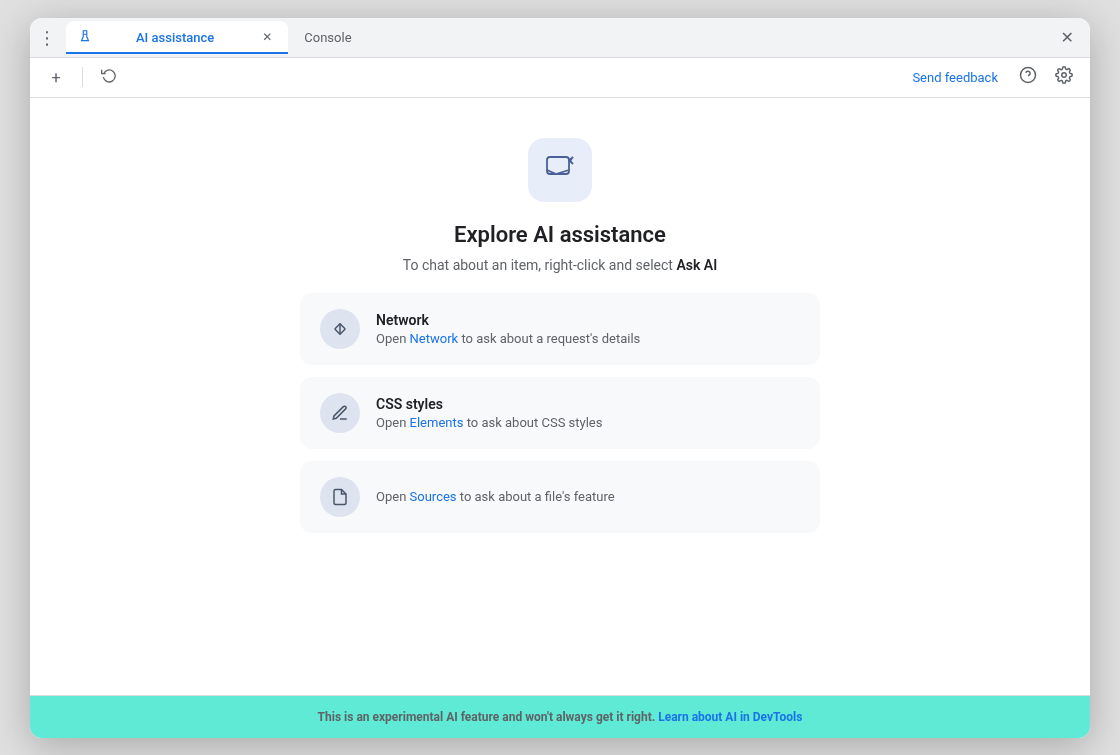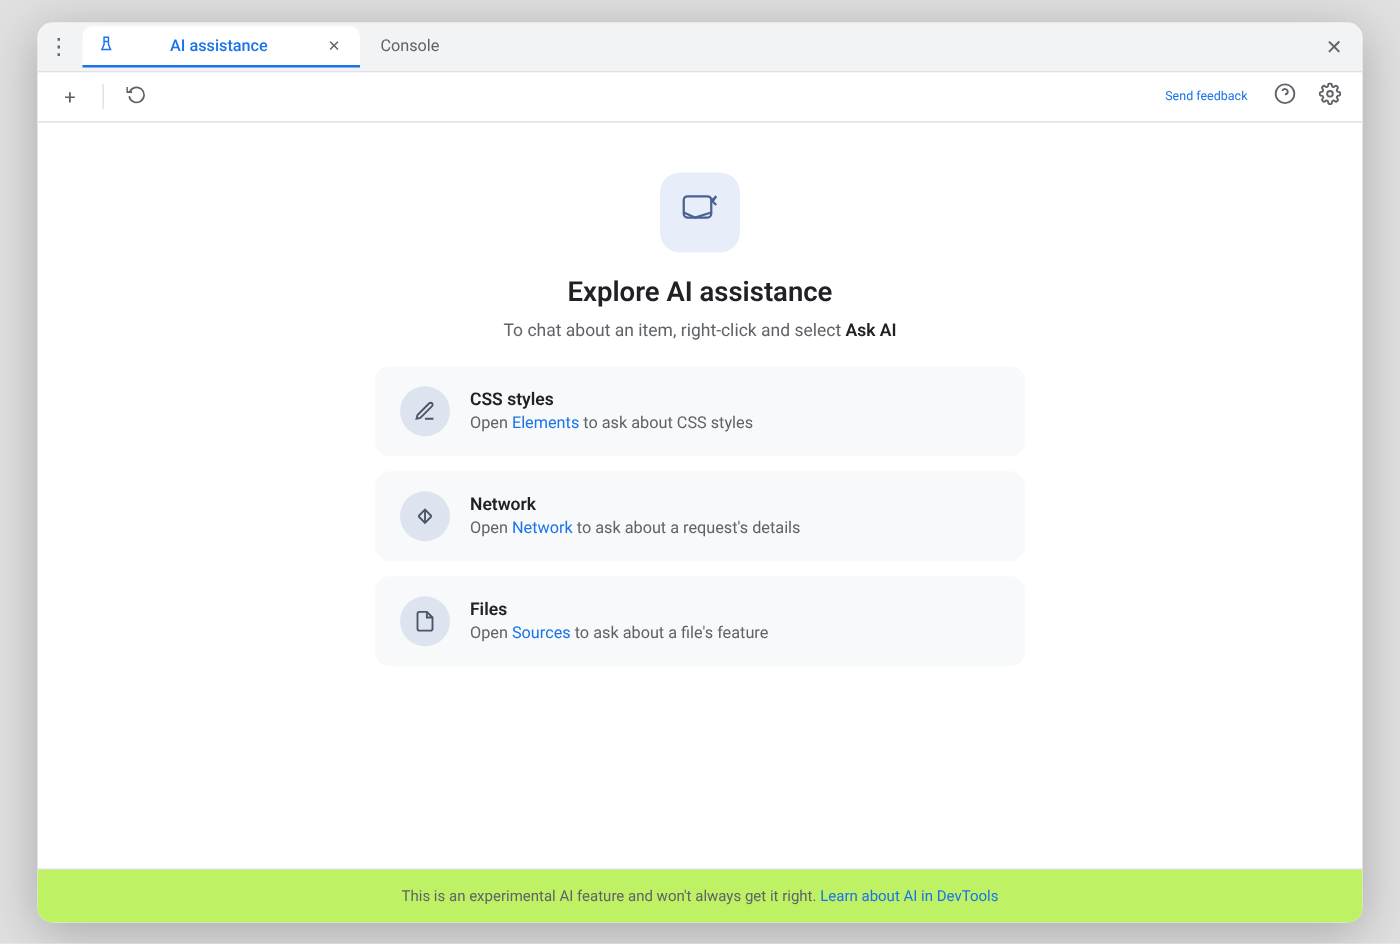--- a/index.html
+++ b/index.html
@@ -131,21 +131,21 @@
       background: #dadce0;
       margin: 0 4px;
     }
 
     .toolbar-spacer {
       flex: 1;
     }
 
     .send-feedback-link {
       color: #1a73e8;
-      font-size: 10px;
+      font-size: 13px;
       text-decoration: none;
       cursor: pointer;
       margin-right: 8px;
     }
 
     .toolbar-icon-btn {
       display: flex;
       align-items: center;
       justify-content: center;
       width: 28px;
@@ -251,22 +251,23 @@
       cursor: pointer;
     }
 
     
     .footer {
       padding: 14px 20px;
       border-top: 1px solid #dadce0;
       text-align: center;
       font-size: 12px;
       color: #5f6368;
-      background: #bef264;
+      background: #5eead4;
       margin-top: auto;
+      font-weight: bold;
     }
 
     .footer-link {
       color: #1a73e8;
       text-decoration: none;
       cursor: pointer;
     }
 
     .ai-chat-icon {
       width: 32px;
@@ -356,57 +357,56 @@
 
     <p class="page-subtitle">
       <span>To chat about an item, right-click and select </span><strong>Ask AI</strong>
     </p>
 
     <div class="feature-list">
 
       <div class="feature-card">
         <div class="feature-icon-circle">
           <svg width="18" height="18" viewBox="0 0 24 24" fill="none" stroke="#4a5568" stroke-width="2">
+            <line x1="12" y1="5" x2="12" y2="19"></line>
+            <polyline points="19 12 12 19 5 12"></polyline>
+            <polyline points="5 12 12 5 19 12"></polyline>
+          </svg>
+        </div>
+        <div class="feature-text">
+          <span class="feature-title">Network</span>
+          <span class="feature-desc">
+            <span>Open </span><a class="feature-link">Network</a><span> to ask about a request's details</span>
+          </span>
+        </div>
+      </div>
+
+      <div class="feature-card">
+        <div class="feature-icon-circle">
+          <svg width="18" height="18" viewBox="0 0 24 24" fill="none" stroke="#4a5568" stroke-width="2">
             <path d="M12 20h9"></path>
             <path d="M16.5 3.5a2.121 2.121 0 0 1 3 3L7 19l-4 1 1-4L16.5 3.5z"></path>
           </svg>
         </div>
         <div class="feature-text">
           <span class="feature-title">CSS styles</span>
           <span class="feature-desc">
             <span>Open </span><a class="feature-link">Elements</a><span> to ask about CSS styles</span>
-          </span>
-        </div>
-      </div>
-
-      <div class="feature-card">
-        <div class="feature-icon-circle">
-          <svg width="18" height="18" viewBox="0 0 24 24" fill="none" stroke="#4a5568" stroke-width="2">
-            <line x1="12" y1="5" x2="12" y2="19"></line>
-            <polyline points="19 12 12 19 5 12"></polyline>
-            <polyline points="5 12 12 5 19 12"></polyline>
-          </svg>
-        </div>
-        <div class="feature-text">
-          <span class="feature-title">Network</span>
-          <span class="feature-desc">
-            <span>Open </span><a class="feature-link">Network</a><span> to ask about a request's details</span>
           </span>
         </div>
       </div>
 
       <div class="feature-card">
         <div class="feature-icon-circle">
           <svg width="18" height="18" viewBox="0 0 24 24" fill="none" stroke="#4a5568" stroke-width="2">
             <path d="M14 2H6a2 2 0 0 0-2 2v16a2 2 0 0 0 2 2h12a2 2 0 0 0 2-2V8z"></path>
             <polyline points="14 2 14 8 20 8"></polyline>
           </svg>
         </div>
         <div class="feature-text">
-          <span class="feature-title">Files</span>
           <span class="feature-desc">
             <span>Open </span><a class="feature-link">Sources</a><span> to ask about a file's feature</span>
           </span>
         </div>
       </div>
 
 
     </div>
   </div>
 

